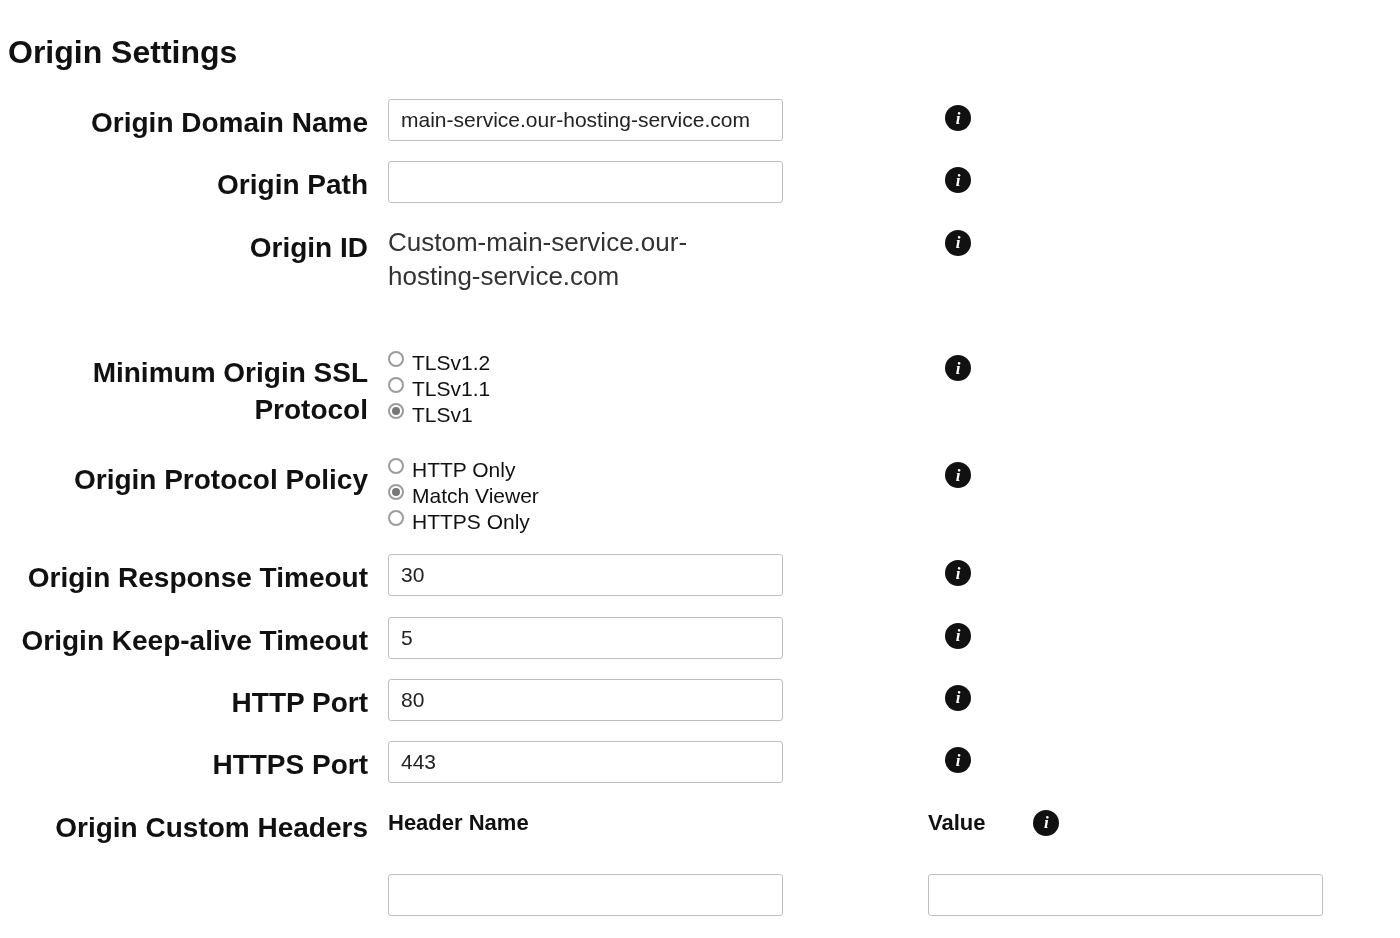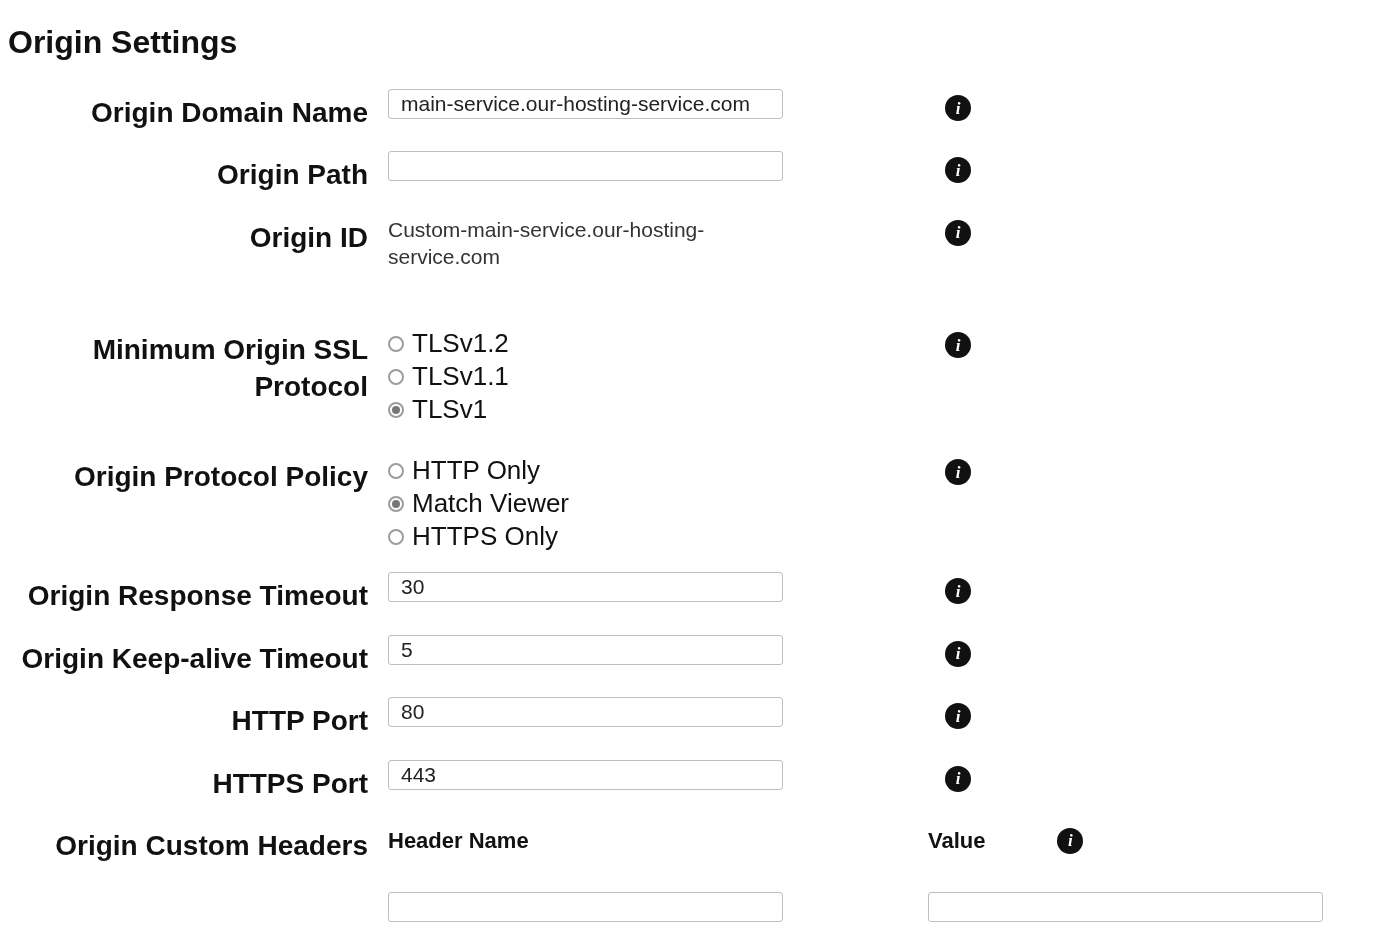--- a/index.html
+++ b/index.html
@@ -8,21 +8,21 @@
     padding: 10px 8px;
     font-family: -apple-system, BlinkMacSystemFont, "Segoe UI", Helvetica, Arial, sans-serif;
     font-size: 21px;
     color: #111;
     background: #fff;
     width: 1400px;
   }
   h1.page-title {
     font-size: 32px;
     font-weight: 600;
-    margin: 14px 0 28px 0;
+    margin: 24px 0 28px 0;
   }
   .form-row {
     display: flex;
     align-items: flex-start;
     margin-bottom: 20px;
   }
   .form-label {
     width: 380px;
     text-align: right;
     padding-right: 20px;
@@ -41,46 +41,46 @@
     display: flex;
     align-items: flex-start;
     padding-top: 6px;
     justify-content: center;
   }
   .value-col {
     flex: 1;
   }
   input.text-input {
     width: 395px;
-    height: 30px;
+    height: 42px;
     font-size: 21px;
     padding: 4px 12px;
     border: 1px solid #bfbfbf;
     border-radius: 3px;
     background: #fff;
     color: #222;
   }
   .static-text {
-    font-size: 21px;
+    font-size: 26px;
     color: #333;
     line-height: 1.3;
     max-width: 360px;
     padding-top: 2px;
   }
   .radio-list {
     display: flex;
     flex-direction: column;
     gap: 2px;
     padding-top: 2px;
   }
   .radio-item {
     display: flex;
-    align-items: center;
+    align-items: flex-start;
     gap: 8px;
-    font-size: 26px;
+    font-size: 21px;
     cursor: pointer;
   }
   .radio-dot {
     width: 16px;
     height: 16px;
     border: 2px solid #9c9c9c;
     border-radius: 50%;
     display: inline-flex;
     align-items: center;
     justify-content: center;
@@ -111,21 +111,21 @@
     line-height: 1;
   }
   .headers-row .form-control-col,
   .headers-row .value-col {
     font-weight: 700;
     font-size: 22px;
     padding-top: 6px;
   }
   .headers-row .value-col {
     display: flex;
-    gap: 72px;
+    gap: 48px;
   }
   .headers-inputs {
     display: flex;
     align-items: flex-start;
   }
   .headers-inputs .form-label { visibility: hidden; }
   .headers-inputs .value-col input.text-input {
     width: 395px;
   }
   .spacer-sm { height: 36px; }

